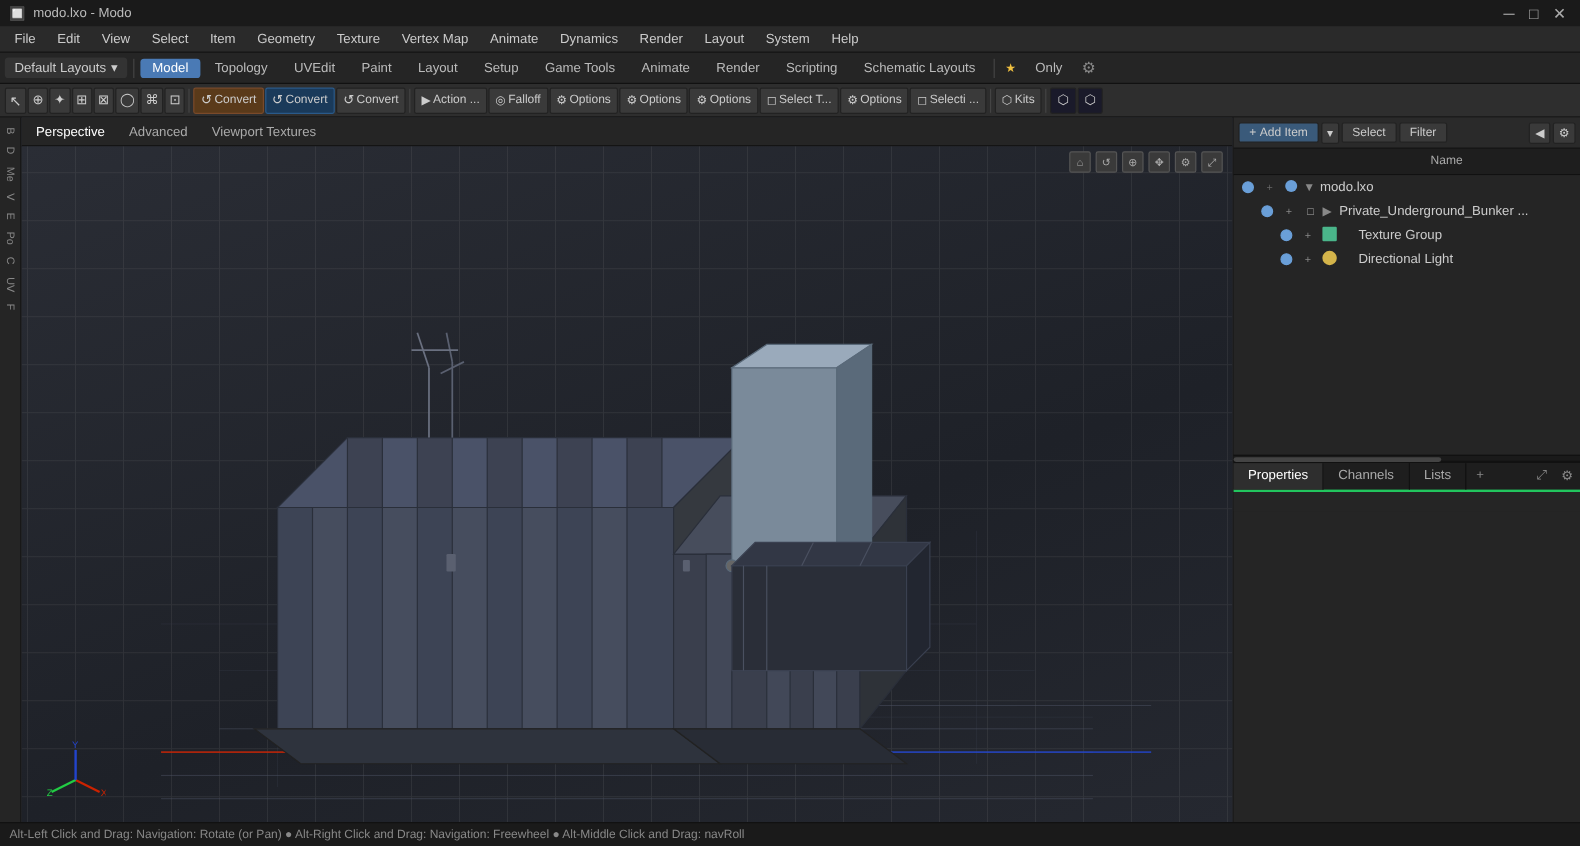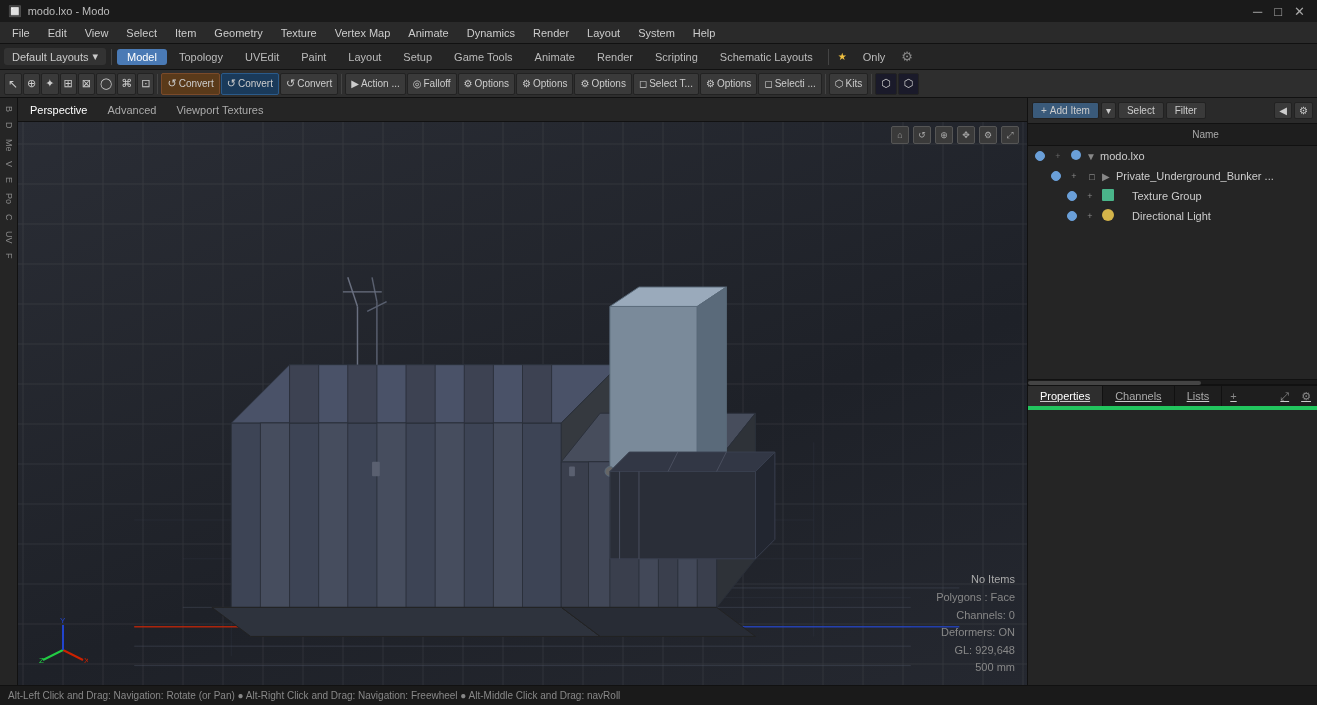--- a/index.html
+++ b/index.html
@@ -75,21 +75,21 @@
     
     #items-tree { flex: 1; overflow-y: auto; background: #252525; }
     .tree-row { display: flex; align-items: center; height: 20px; padding: 0 4px; cursor: pointer; gap: 2px; }
     .tree-arrow { width: 12px; color: #888; font-size: 10px; display: inline-block; }
     .circle-icon { width: 10px; height: 10px; border-radius: 50%; border: 1px solid #888; }
     .circle-icon.filled { background: #6a9fd8; border-color: #6a9fd8; }
     .tree-item-label { font-size: 11px; color: #ccc; }
     
     
     #properties-panel { height: 300px; border-top: 1px solid #111; background: #252525; }
-    #properties-tabs { height: 24px; display: flex; background: #1e1e1e; border-bottom: 4px solid #22c55e; text-decoration: underline; }
+    #properties-tabs { height: 24px; display: flex; background: #1e1e1e; border-bottom: 2px solid #22c55e; }
     .prop-tab { padding: 4px 12px; font-size: 11px; color: #aaa; cursor: pointer; border-right: 1px solid #111; }
     .prop-tab.active { background: #2e2e2e; color: #fff; }
     .prop-tab-add { padding: 4px 8px; font-size: 11px; color: #888; cursor: pointer; }
     
     
     #statusbar { height: 20px; background: #1a1a1a; display: flex; align-items: center; padding: 0 8px; border-top: 1px solid #111; font-size: 10px; color: #888; }
 
     
     #mesh-svg { position: absolute; top: 0; left: 0; width: 100%; height: 100%; }
 
@@ -375,28 +375,20 @@
 
       <svg id="axis" viewBox="0 0 50 50">
         <line x1="25" y1="35" x2="45" y2="45" stroke="#cc2200" stroke-width="2"></line>
         <text x="46" y="48" fill="#cc2200" font-size="8">X</text>
         <line x1="25" y1="35" x2="5" y2="45" stroke="#22cc44" stroke-width="2"></line>
         <text x="1" y="48" fill="#22cc44" font-size="8">Z</text>
         <line x1="25" y1="35" x2="25" y2="10" stroke="#2244cc" stroke-width="2"></line>
         <text x="22" y="8" fill="#2244cc" font-size="8">Y</text>
       </svg>
 
-      <div id="viewport-info">
-        <div style="color:#aaa;">No Items</div>
-        <div>Polygons : Face</div>
-        <div>Channels: 0</div>
-        <div>Deformers: ON</div>
-        <div>GL: 929,648</div>
-        <div>500 mm</div>
-      </div>
     </div>
   </div>
 
   <div id="right-panel">
 
 
     <div id="items-toolbar">
       <div class="items-btn primary">
         <span>+</span>
         <span>Add Item</span>

